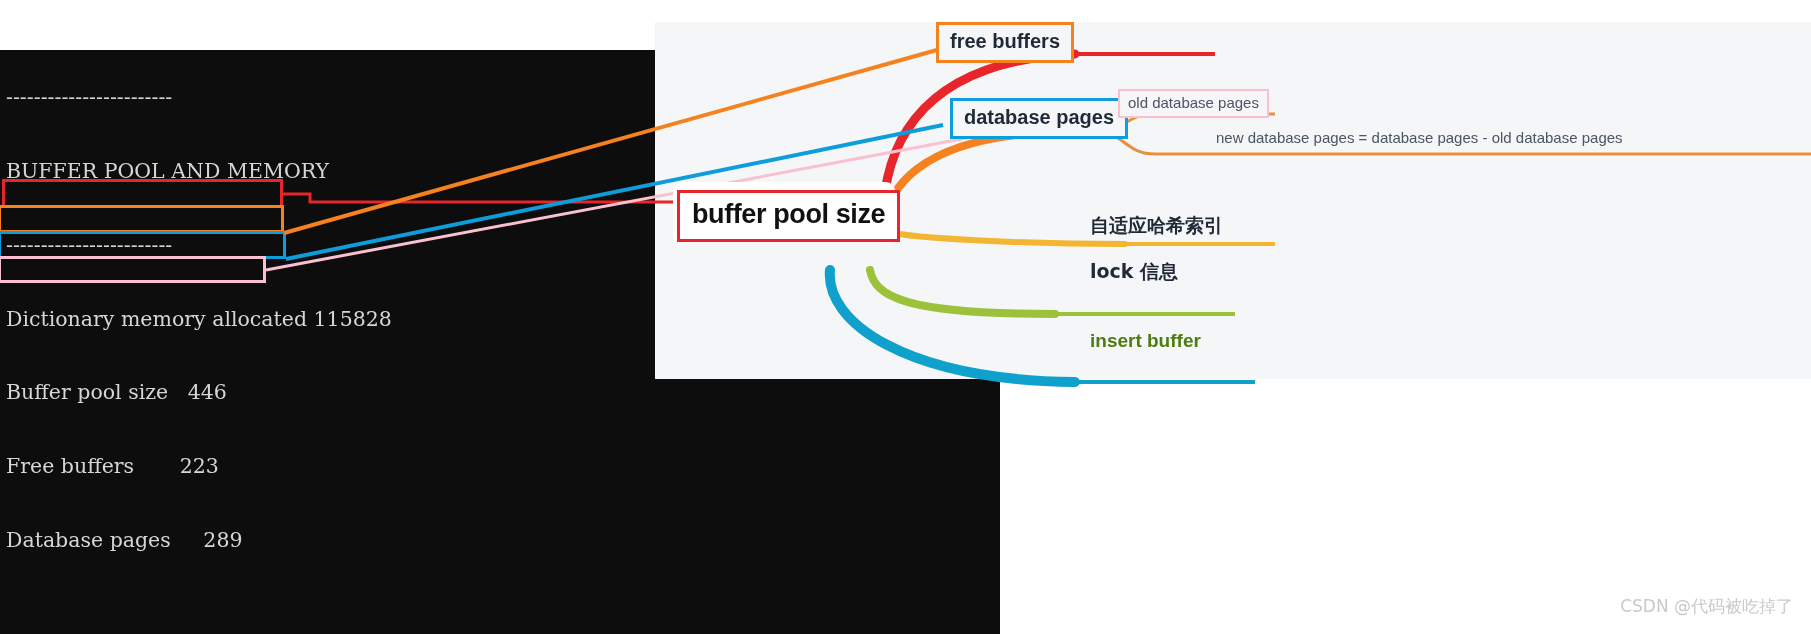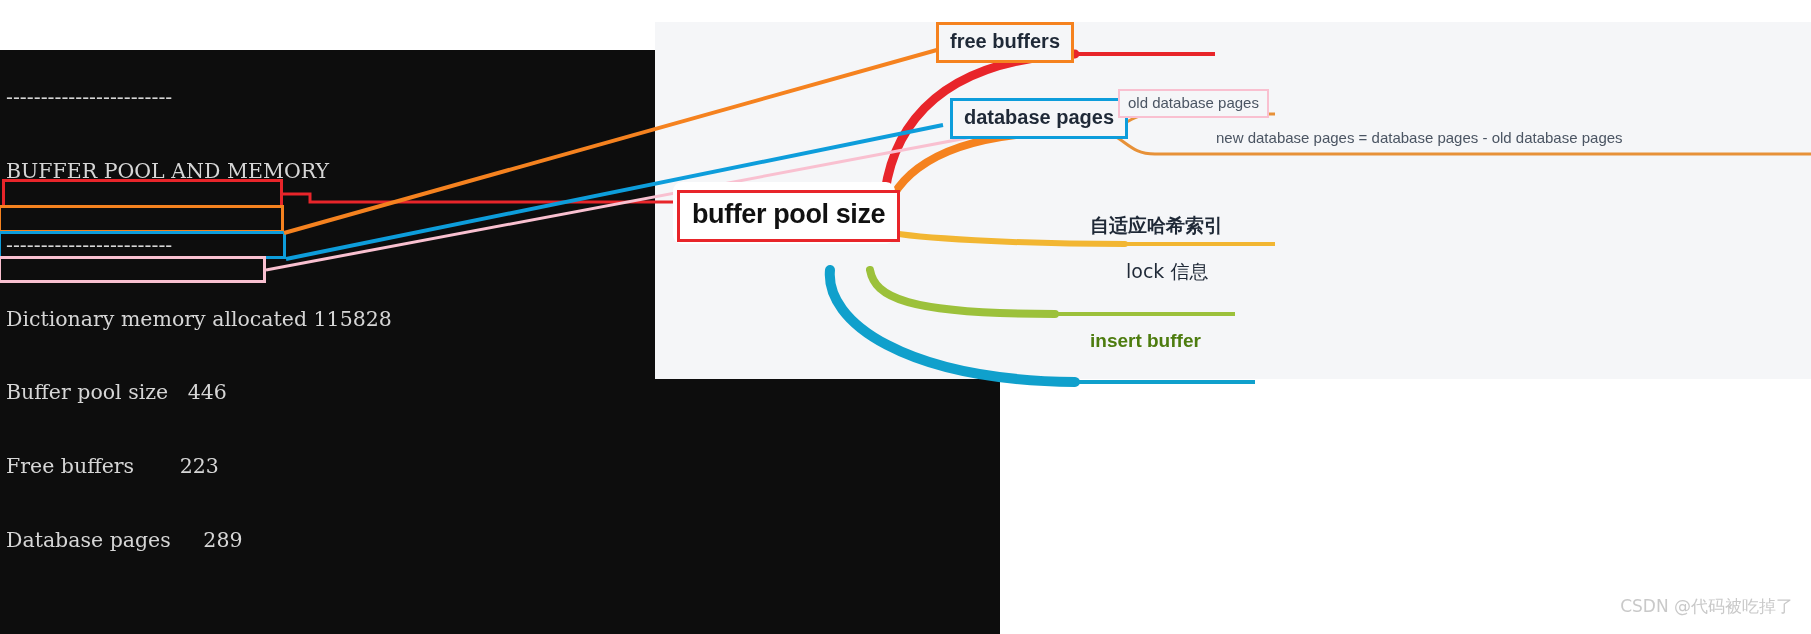--- a/index.html
+++ b/index.html
@@ -75,22 +75,22 @@
     border:3px solid #e8252a;background:#ffffff;
     color:#111111;font-size:27px;font-weight:bold;letter-spacing:-0.4px;
   }
   #lbl-hash-index{
     left:1090px;top:190px;
     color:#1f2937;font-size:19px;font-weight:bold;
     font-family:"DejaVu Sans","Liberation Sans",sans-serif;
     margin-top:23px;
   }
   #lbl-lock-info{
-    left:1126px;top:259px;
-    color:#1f2937;font-size:19px;font-weight:normal;
+    left:1090px;top:259px;
+    color:#1f2937;font-size:19px;font-weight:bold;
     font-family:"DejaVu Sans","Liberation Sans",sans-serif;
   }
   #lbl-insert-buffer{
     left:1090px;top:330px;
     color:#4d7c0f;font-size:19px;font-weight:bold;
   }
   
   #watermark{
     position:absolute;right:18px;bottom:16px;
     color:#c9c9c9;font-size:17px;

